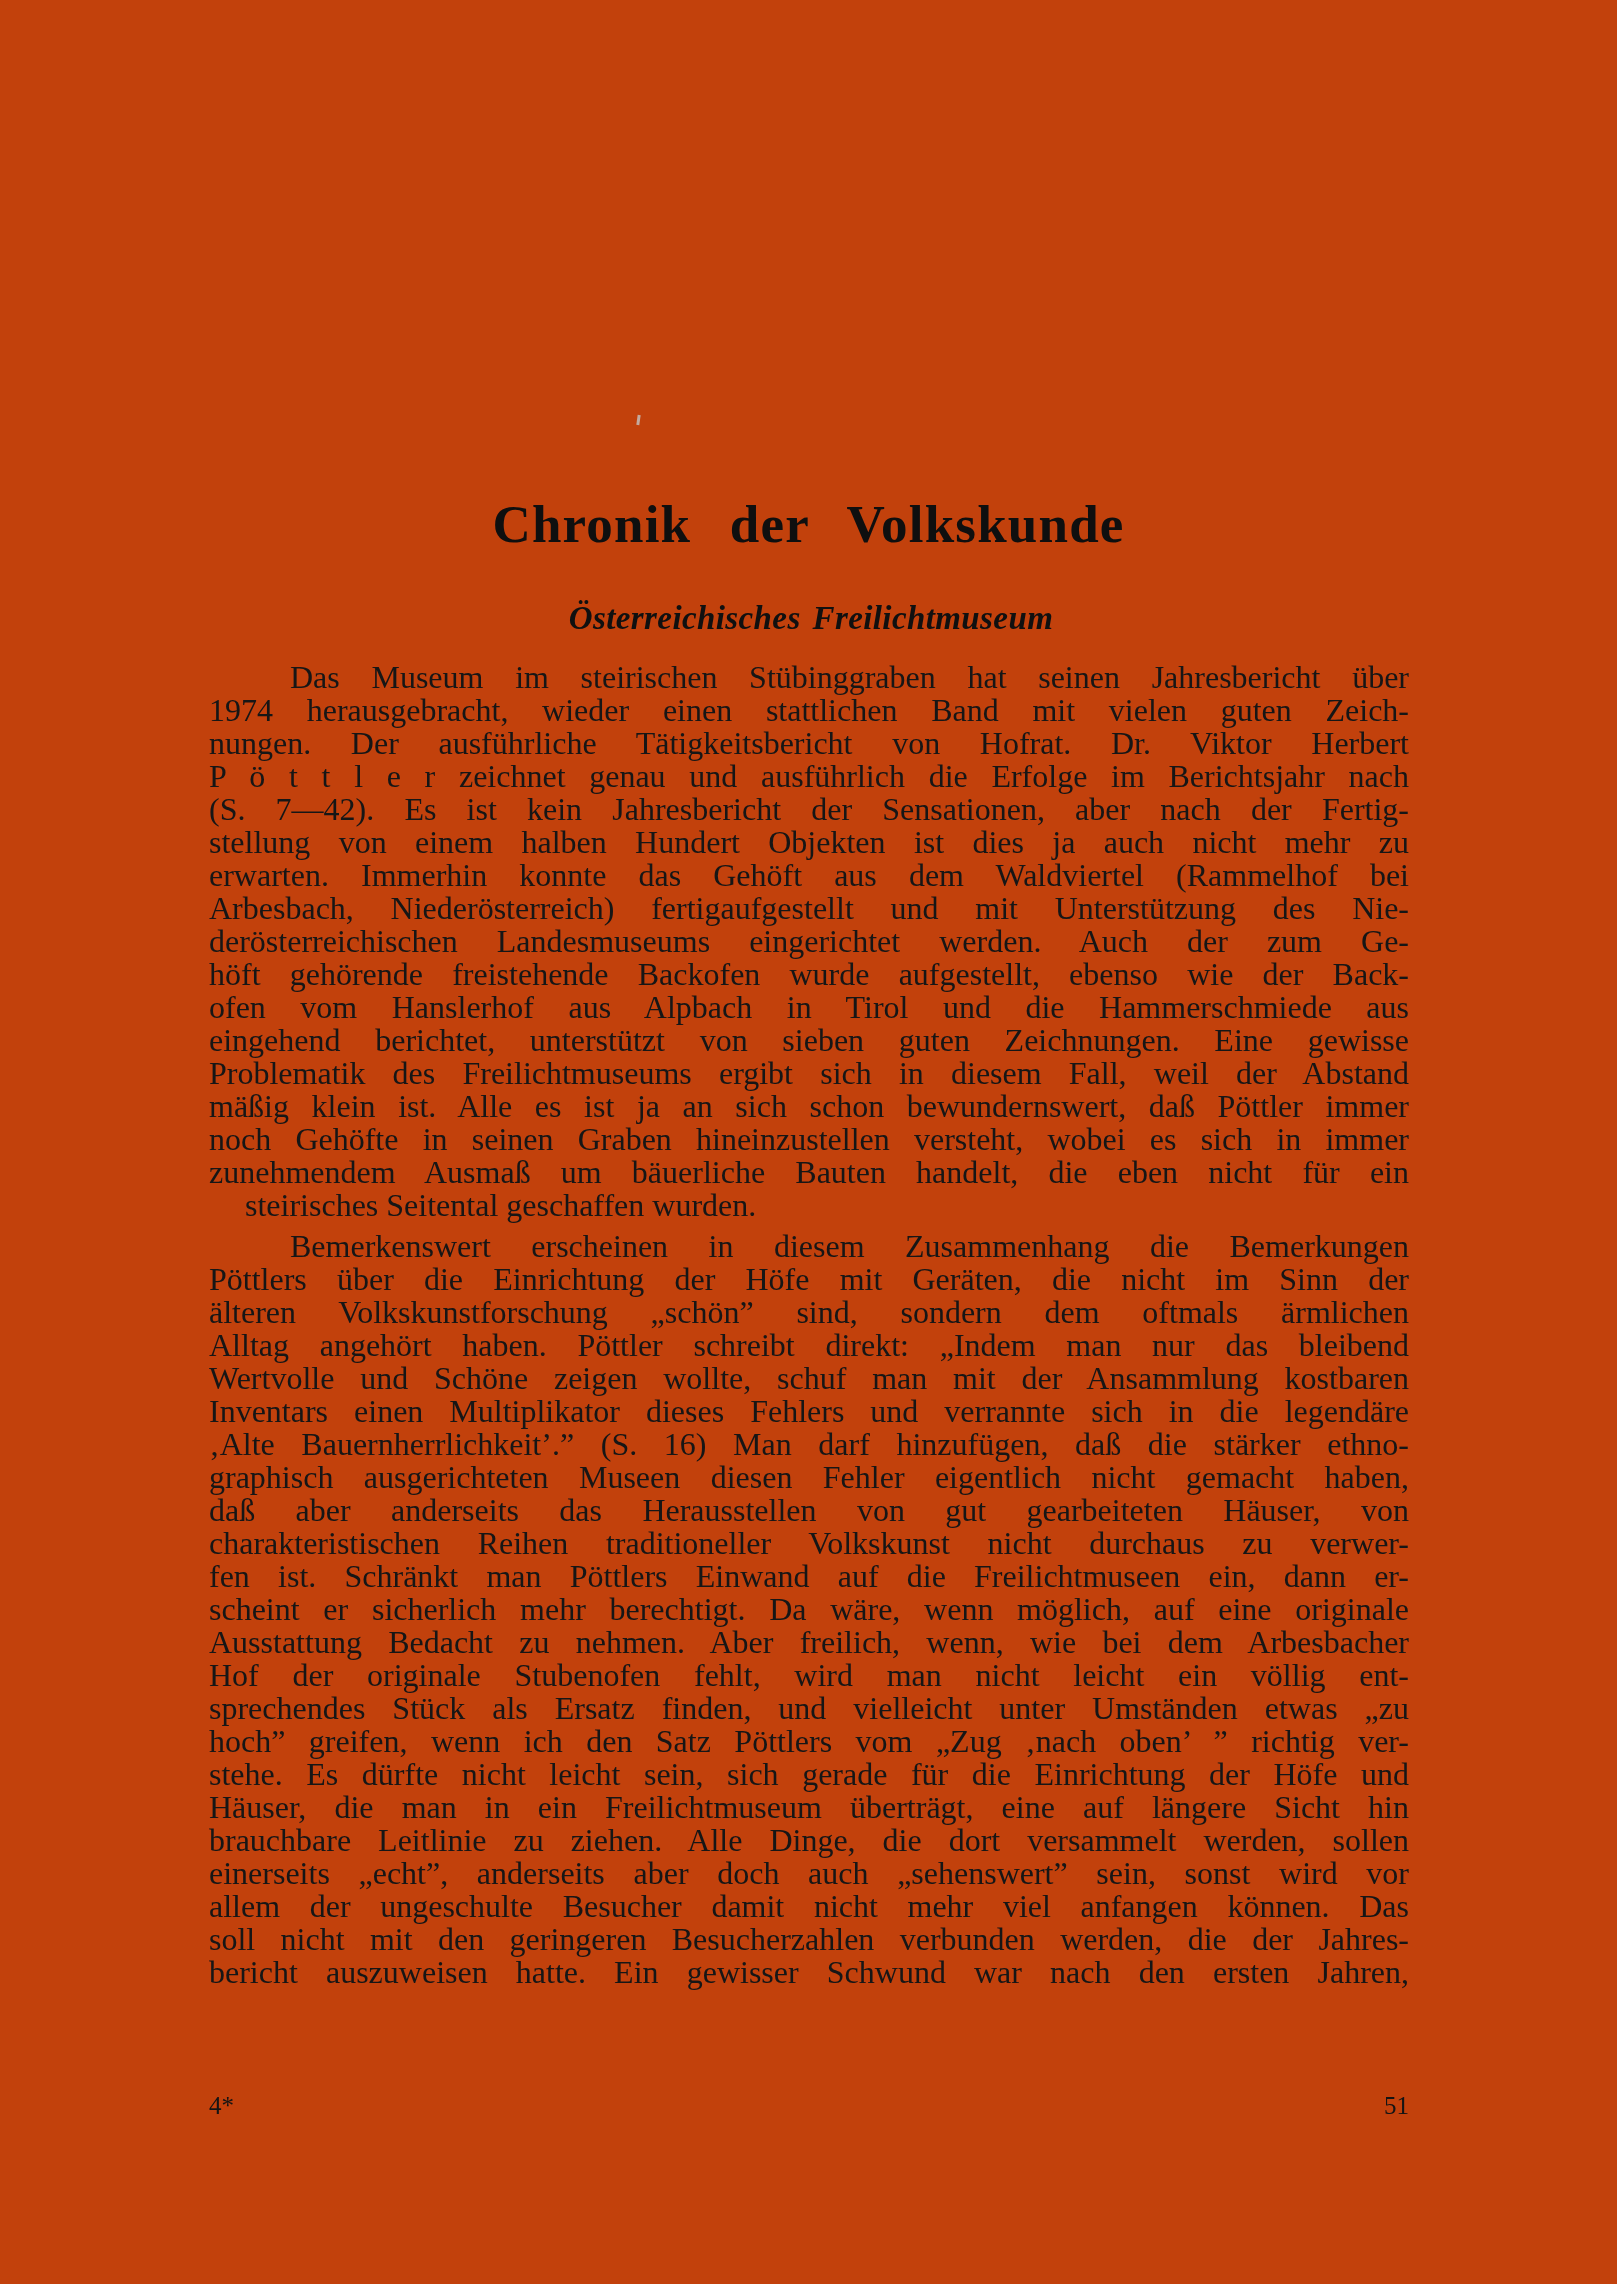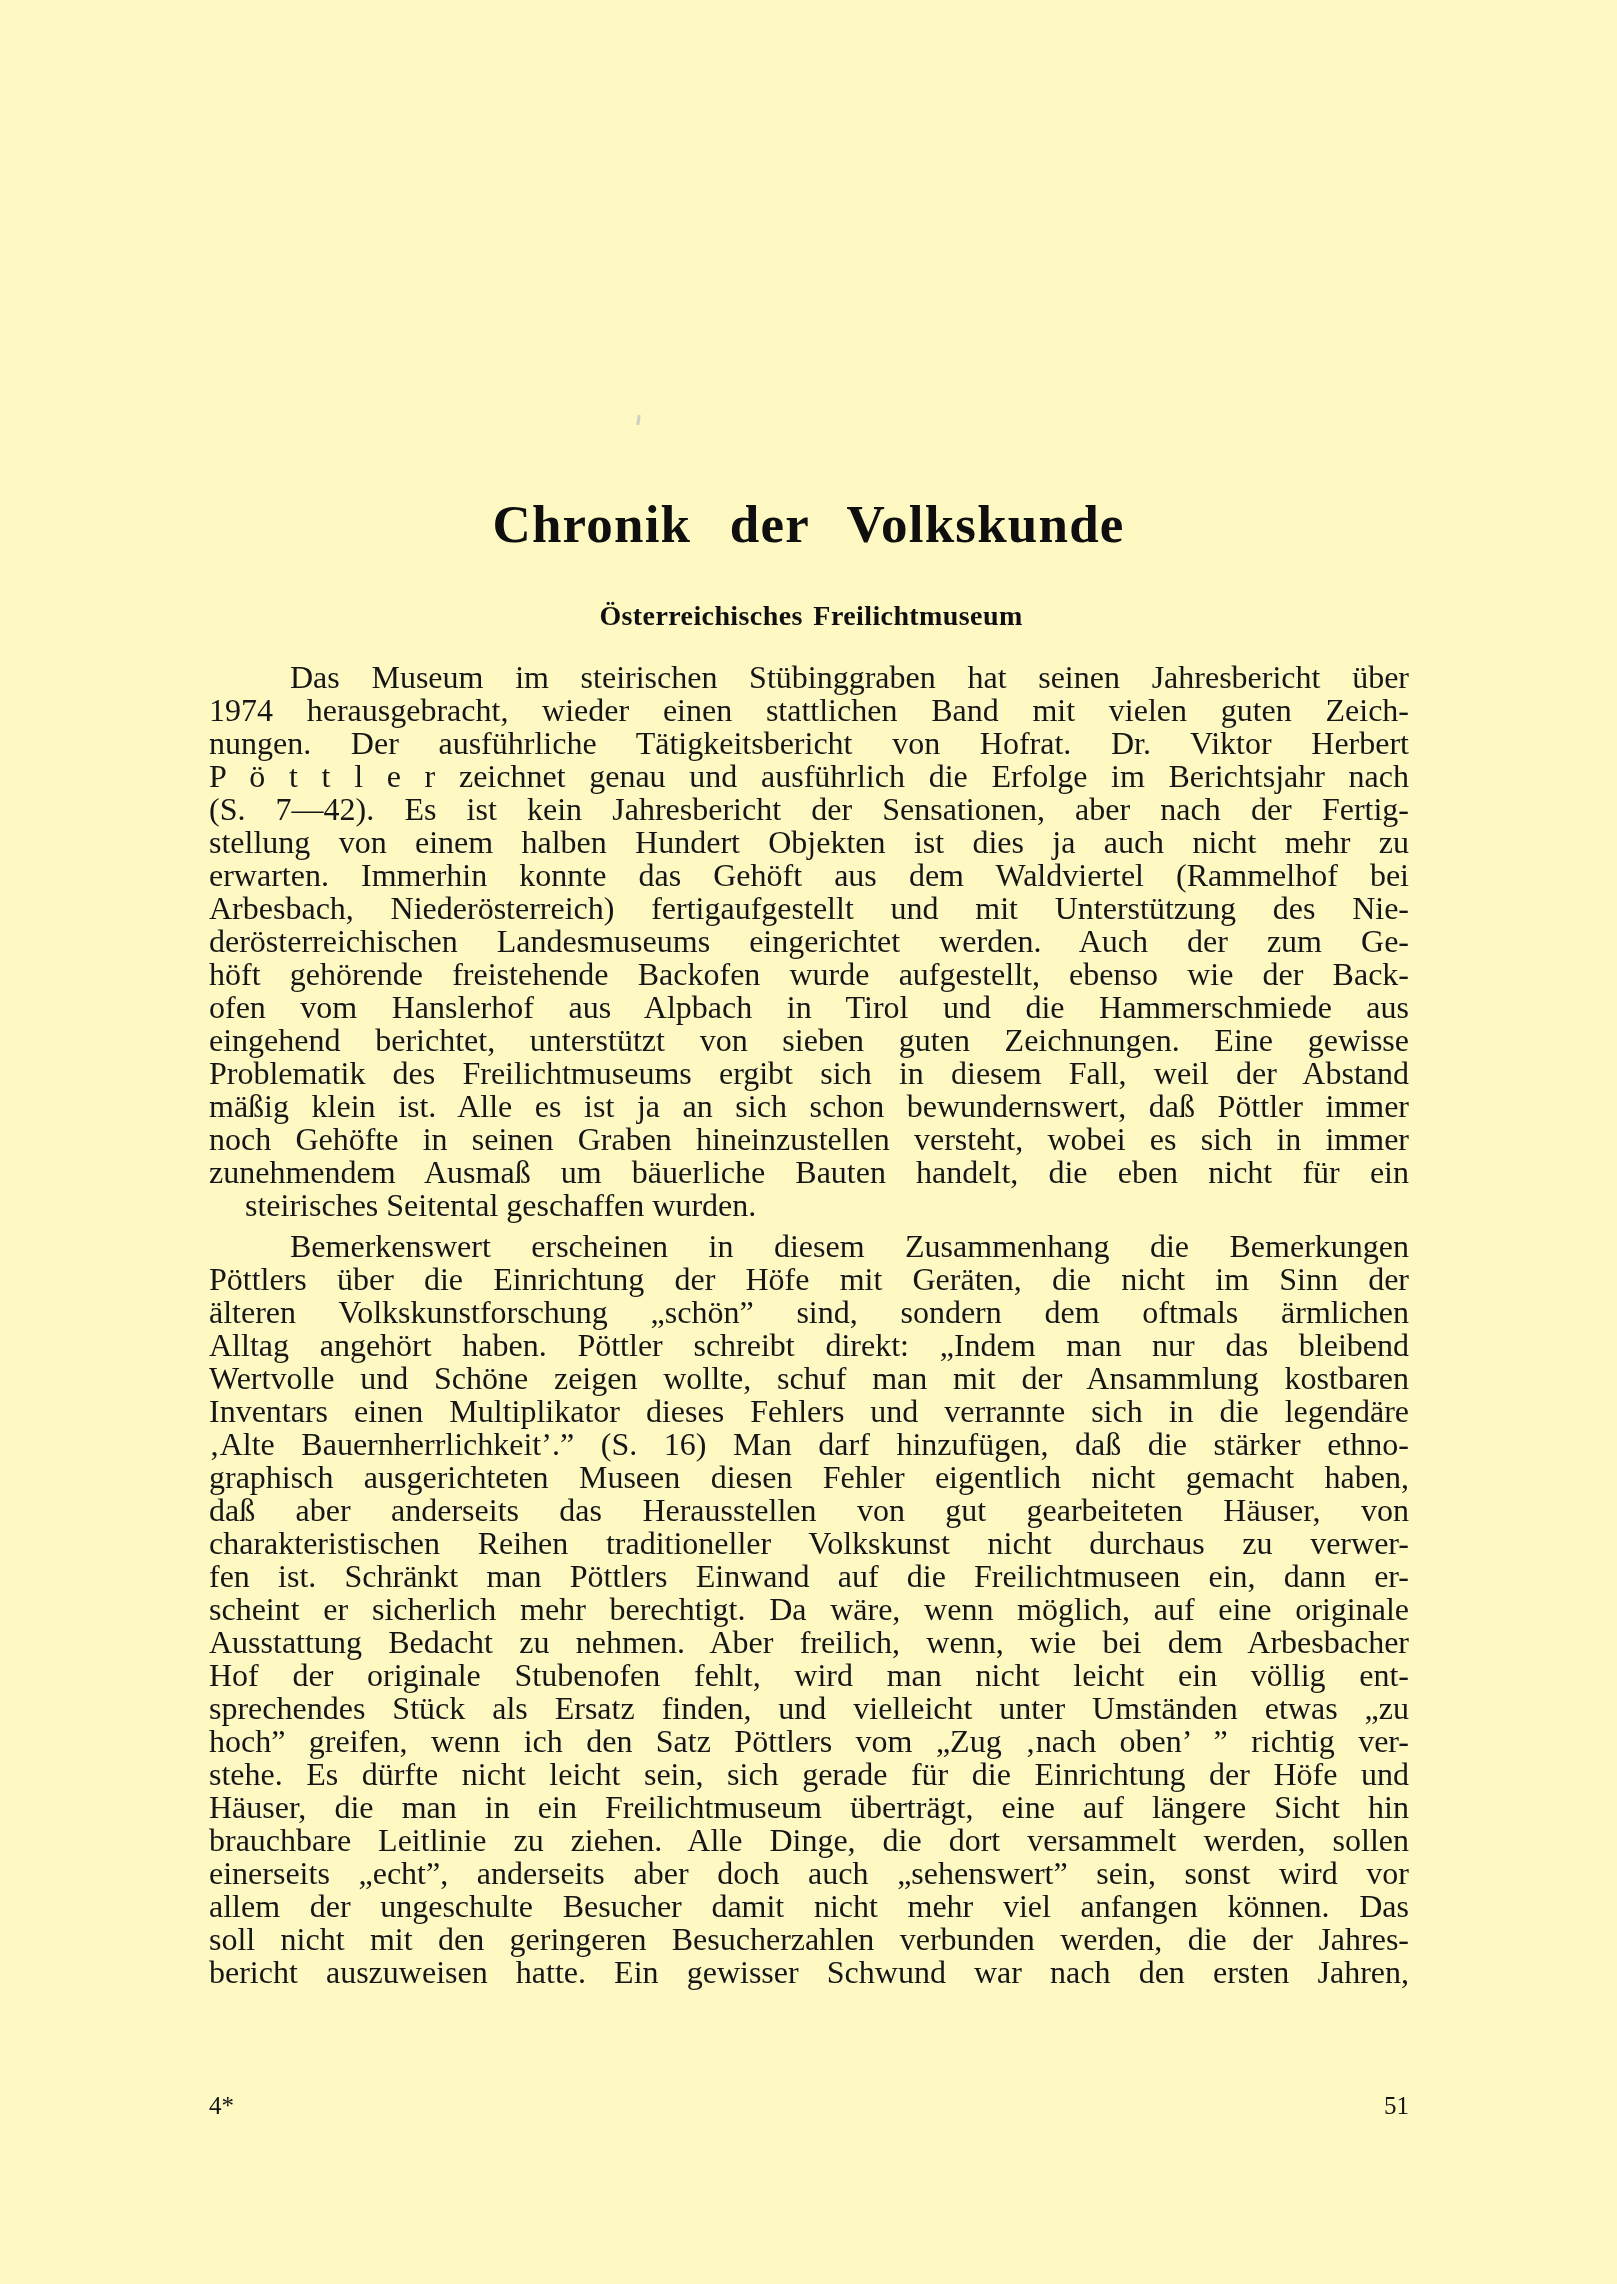--- a/index.html
+++ b/index.html
@@ -1,21 +1,21 @@
 <!DOCTYPE html>
 <html style="font-size:13px"><head>
 <meta charset="utf-8">
 <style>
   html, body { margin: 0; padding: 0; background: #e8e8e8; }
   .page {
     position: relative;
     width: 1617px;
     height: 2284px;
     margin: 0 auto;
-    background: #fef9c3;
+    background: #c2410c;
     color: #131313;
     font-family: "Liberation Serif", "DejaVu Serif", serif;
     overflow: hidden;
   }
   .scan-artifact {
     position: absolute;
     left: 637px;
     top: 415px;
     width: 3.2px;
     height: 9.7px;
@@ -35,25 +35,26 @@
     word-spacing: 24px;
     line-height: 1.1;
     color: #0f0f0f;
   }
   .section-heading {
     position: absolute;
     top: 600px;
     left: 5px;
     right: 0;
     text-align: center;
-    font-size: 28px;
+    font-size: 33px;
     font-weight: 700;
     letter-spacing: 0.4px;
     word-spacing: 3.2px;
     color: #101010;
+    font-style: italic;
   }
   .body-text {
     position: absolute;
     top: 661px;
     left: 209px;
     width: 1200px;
     font-size: 32px;
     line-height: 33px;
     color: #161616;
   }

